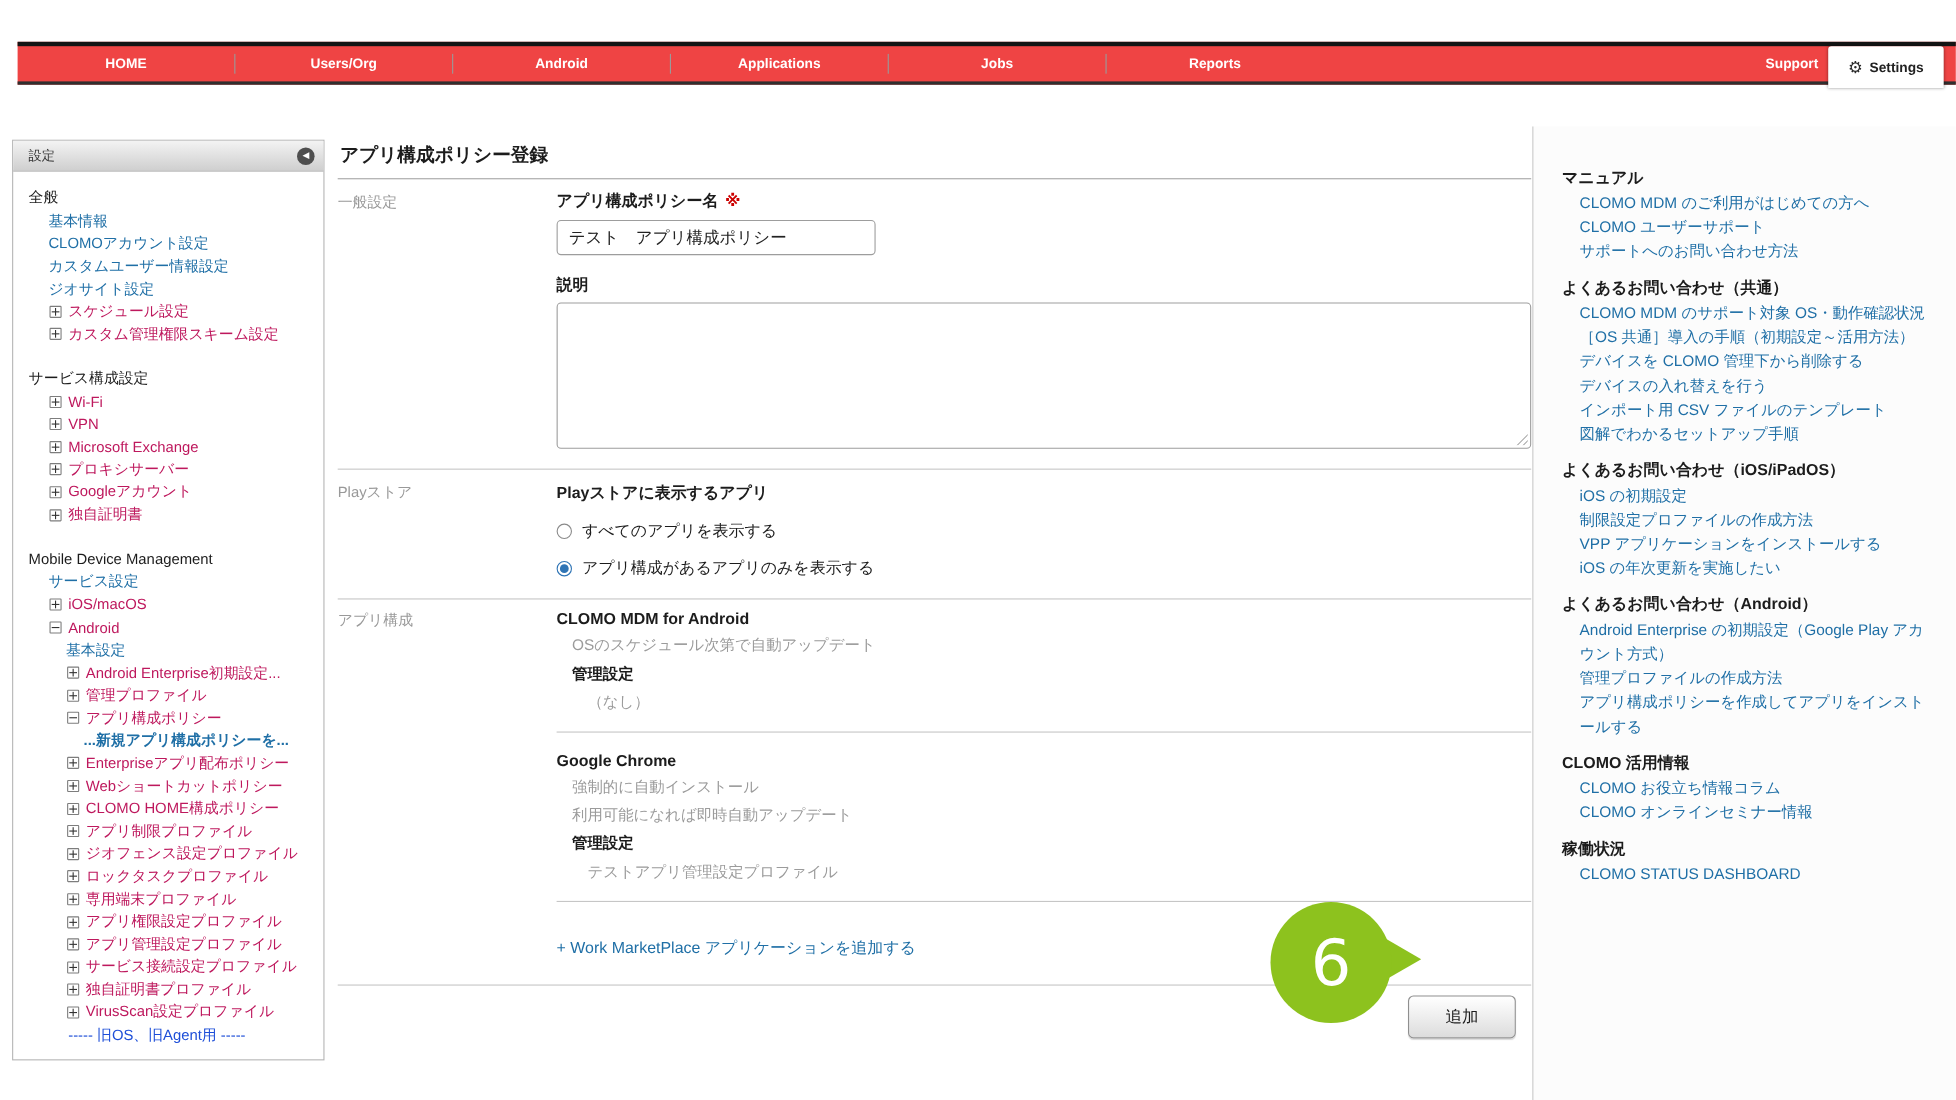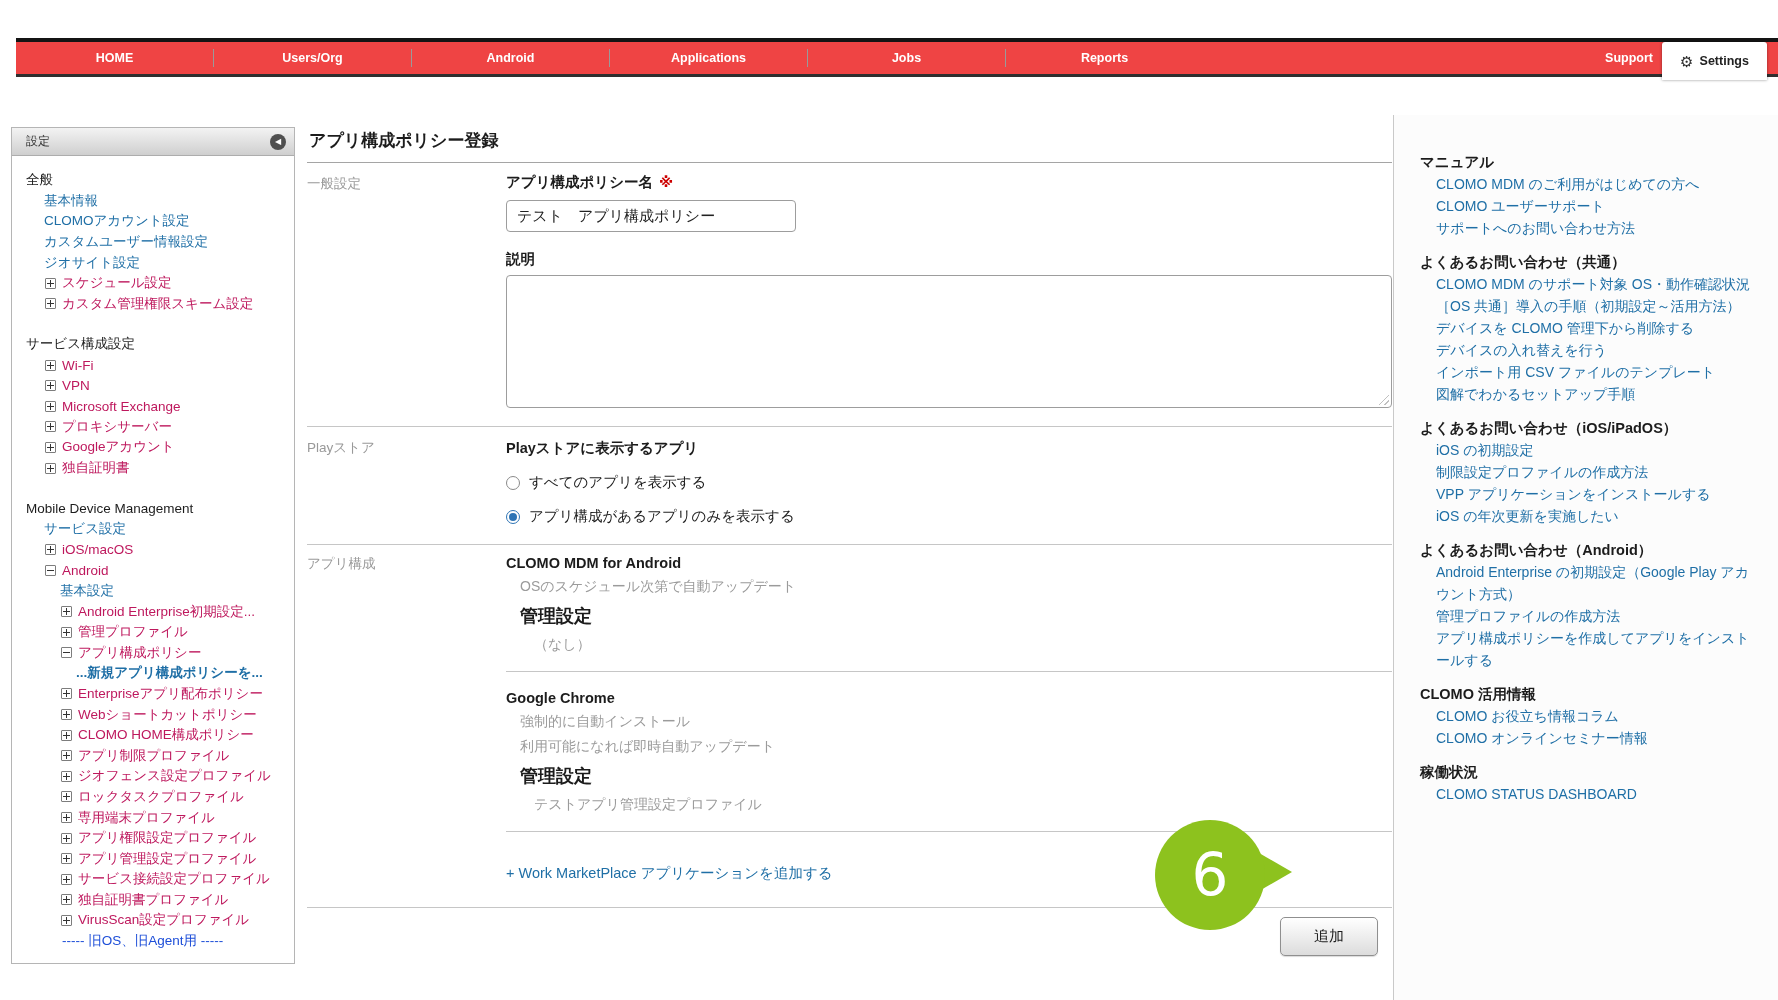--- a/index.html
+++ b/index.html
@@ -66,21 +66,21 @@
     clip-path:polygon(100% 0,100% 100%,0 100%);}
   .row-playstore{padding:12px 0 18px;}
   .radio-row{display:flex;align-items:center;margin-top:15px;font-size:14.5px;cursor:pointer;}
   .radio{width:14px;height:14px;border-radius:50%;border:1px solid #8a8a8a;margin-right:9px;
     background:#fff;box-sizing:border-box;position:relative;flex:none;}
   .radio.checked{border:1.5px solid #2e74b5;}
   .radio.checked::after{content:"";position:absolute;inset:2px;border-radius:50%;background:#2e74b5;}
   .row-appconfig{padding:10px 0 24px;}
   .app-name{font-size:14.5px;font-weight:bold;}
   .app-detail{color:#9b9b9b;font-size:14px;margin-top:7px;padding-left:14px;}
-  .mgmt-label{font-size:18px;font-weight:bold;margin-top:8px;padding-left:14px;}
+  .mgmt-label{font-size:14px;font-weight:bold;margin-top:8px;padding-left:14px;}
   .mgmt-value{color:#9b9b9b;font-size:14px;margin-top:8px;padding-left:28px;}
   .inner-divider{border-bottom:1px solid #c6c6c6;margin:17px 0 18px;}
   .add-link{color:#1f6fa6;font-size:14.5px;margin-top:14px;display:inline-block;cursor:pointer;}
   .submit-row{display:flex;justify-content:flex-end;padding:9px 14px 0 0;}
   .submit-btn{width:96px;height:37px;border:1px solid #8f8f8f;border-radius:5px;
     background:linear-gradient(#ffffff,#ececec 55%,#dcdcdc);font-size:15px;color:#1c1c1c;
     display:flex;align-items:center;justify-content:center;cursor:pointer;box-shadow:0 1px 1px rgba(0,0,0,.15);}
   
   .step-badge{position:absolute;left:1155px;top:820px;width:110px;height:110px;border-radius:50%;
     background:#8dc21e;color:#fff;display:flex;align-items:center;justify-content:center;

